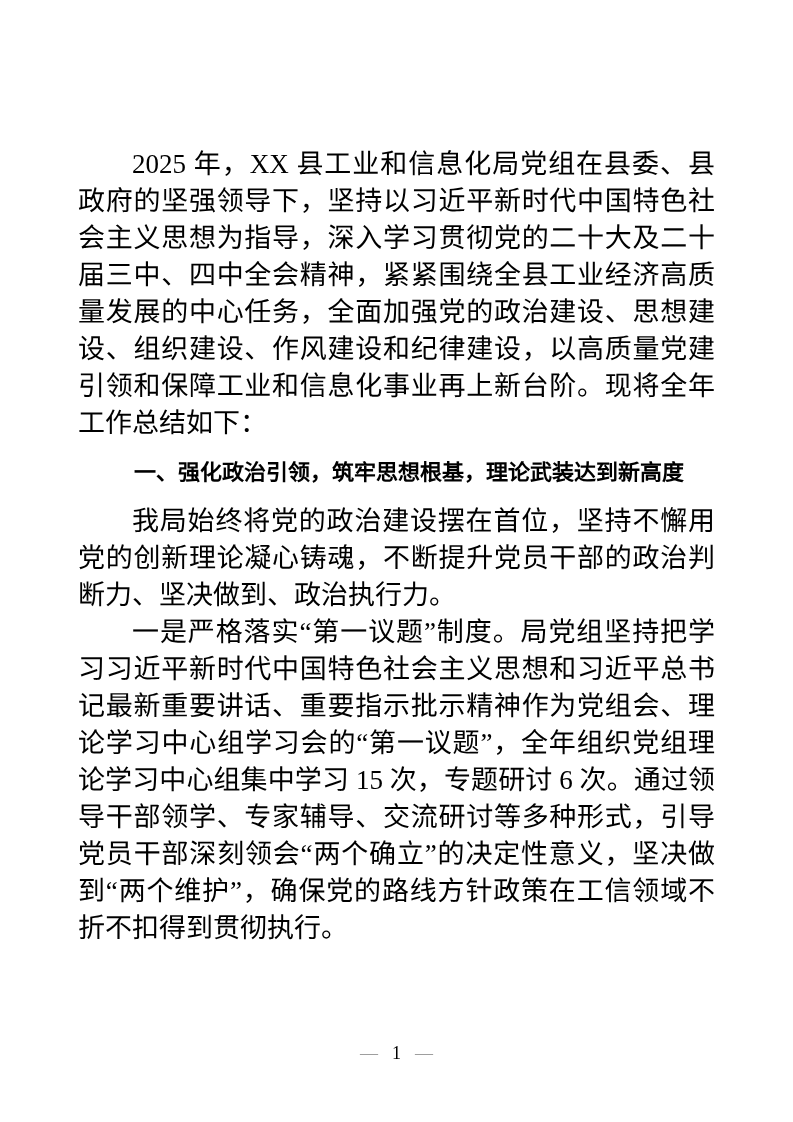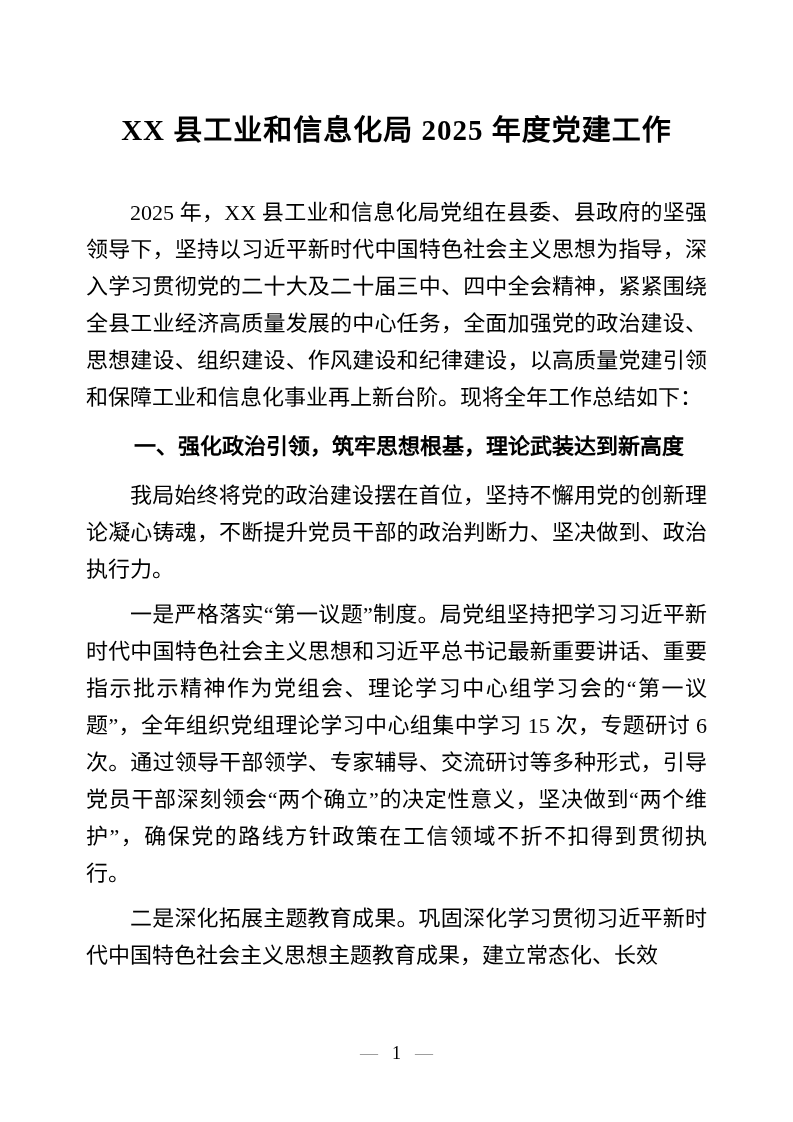--- a/index.html
+++ b/index.html
@@ -25,22 +25,22 @@
     font-weight: bold;
     text-align: center;
     line-height: 48px;
     letter-spacing: 1px;
     font-family: "Liberation Serif", serif;
   }
   .doc-title .title-line {
     display: block;
   }
   .body-para {
-    margin: 8px;
-    font-size: 22px;
+    margin: 0;
+    font-size: 27px;
     line-height: 37px;
     text-align: justify;
     text-indent: 2em;
     word-break: break-all;
   }
   .section-heading {
     margin: 12px;
     font-size: 22px;
     line-height: 37px;
     font-weight: bold;
@@ -64,30 +64,28 @@
     margin: 0 14px;
     color: #000000;
   }
 </style>
 </head>
 <body>
 
 <div class="page">
 
   <h1 class="doc-title">
-    <span class="title-line">XX 县工业和信息化局 2025 年度党建工作</span>
   </h1>
 
   <p class="body-para">2025 年，XX 县工业和信息化局党组在县委、县政府的坚强领导下，坚持以习近平新时代中国特色社会主义思想为指导，深入学习贯彻党的二十大及二十届三中、四中全会精神，紧紧围绕全县工业经济高质量发展的中心任务，全面加强党的政治建设、思想建设、组织建设、作风建设和纪律建设，以高质量党建引领和保障工业和信息化事业再上新台阶。现将全年工作总结如下：</p>
 
   <h2 class="section-heading">一、强化政治引领，筑牢思想根基，理论武装达到新高度</h2>
 
   <p class="body-para">我局始终将党的政治建设摆在首位，坚持不懈用党的创新理论凝心铸魂，不断提升党员干部的政治判断力、坚决做到、政治执行力。</p>
 
   <p class="body-para">一是严格落实“第一议题”制度。局党组坚持把学习习近平新时代中国特色社会主义思想和习近平总书记最新重要讲话、重要指示批示精神作为党组会、理论学习中心组学习会的“第一议题”，全年组织党组理论学习中心组集中学习 15 次，专题研讨 6 次。通过领导干部领学、专家辅导、交流研讨等多种形式，引导党员干部深刻领会“两个确立”的决定性意义，坚决做到“两个维护”，确保党的路线方针政策在工信领域不折不扣得到贯彻执行。</p>
 
-  <p class="body-para">二是深化拓展主题教育成果。巩固深化学习贯彻习近平新时代中国特色社会主义思想主题教育成果，建立常态化、长效</p>
 
   <div class="page-footer">
     <span class="dash">—</span><span class="page-num">1</span><span class="dash">—</span>
   </div>
 
 </div>
 
 </body></html>

